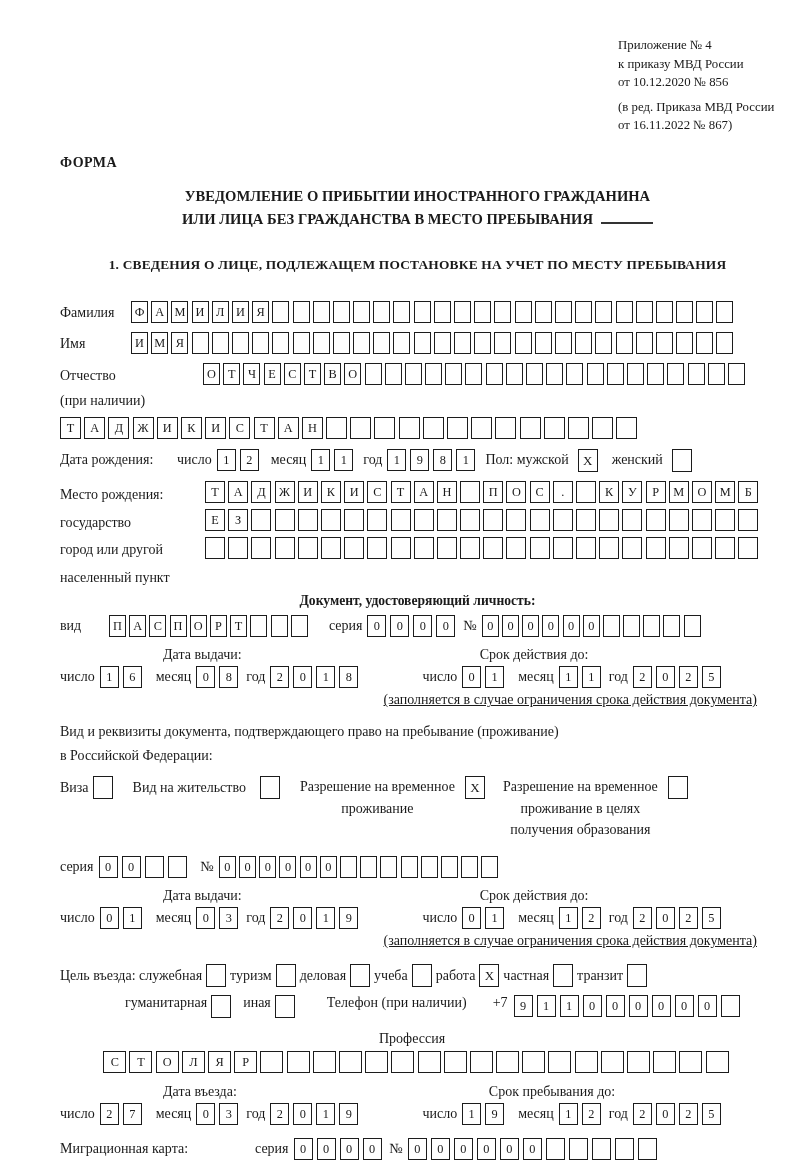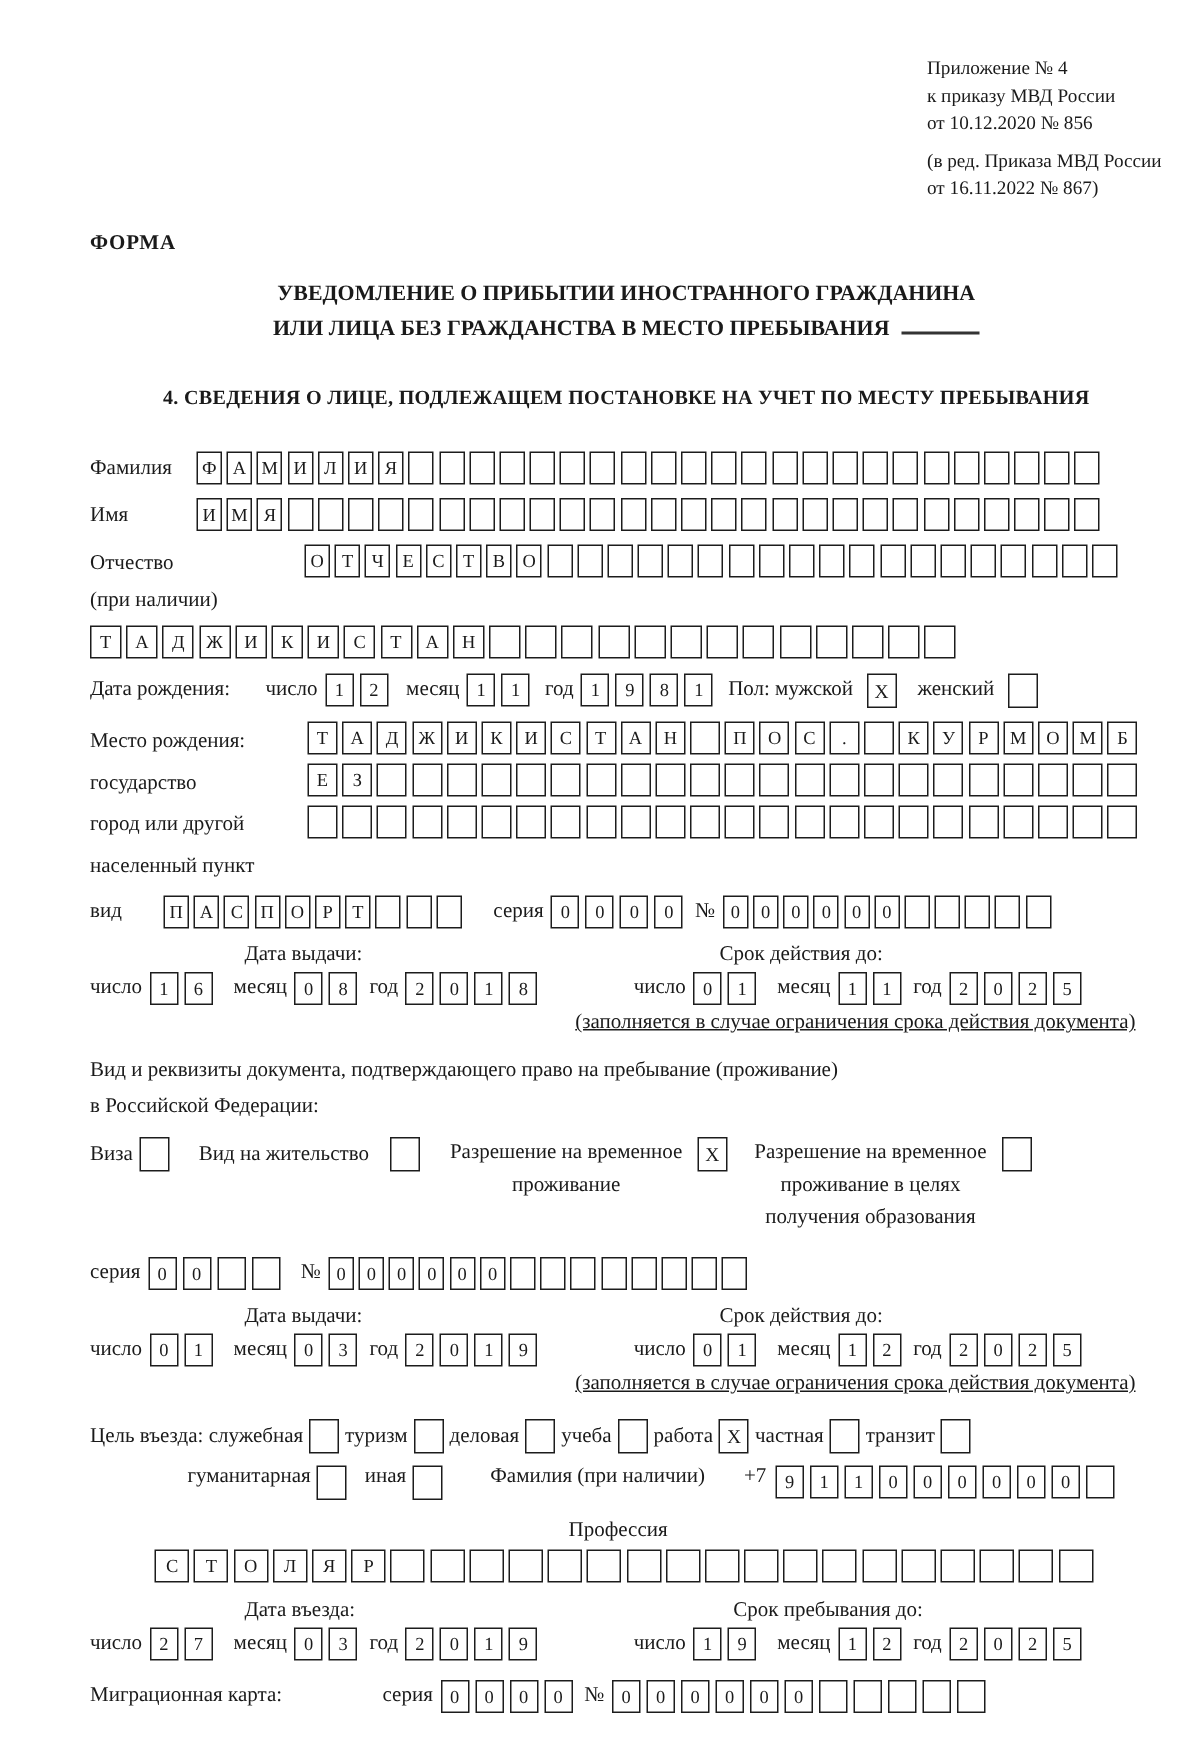--- a/index.html
+++ b/index.html
@@ -60,21 +60,21 @@
     <div class="gap">(в ред. Приказа МВД России</div>
     <div>от 16.11.2022 № 867)</div>
   </div>
   <div class="forma">ФОРМА</div>
 
   <div class="title">
     <div>УВЕДОМЛЕНИЕ О ПРИБЫТИИ ИНОСТРАННОГО ГРАЖДАНИНА</div>
     <div><span>ИЛИ ЛИЦА БЕЗ ГРАЖДАНСТВА В МЕСТО ПРЕБЫВАНИЯ</span><span class="uline"></span></div>
   </div>
 
-  <div class="sec-heading">4. СВЕДЕНИЯ О ЛИЦЕ, ПОДЛЕЖАЩЕМ ПОСТАНОВКЕ НА УЧЕТ ПО МЕСТУ ПРЕБЫВАНИЯ</div>
+  <div class="sec-heading">1. СВЕДЕНИЯ О ЛИЦЕ, ПОДЛЕЖАЩЕМ ПОСТАНОВКЕ НА УЧЕТ ПО МЕСТУ ПРЕБЫВАНИЯ</div>
 
   <div class="frow" style="margin-top:28px;">
     <span class="inlbl" style="width:66px;">Фамилия</span>
     <span class="cells">
         <span class="cell">Ф</span>
         <span class="cell">А</span>
         <span class="cell">М</span>
         <span class="cell">И</span>
         <span class="cell">Л</span>
         <span class="cell">И</span>
@@ -313,20 +313,21 @@
           <span class="cell"></span>
           <span class="cell"></span>
           <span class="cell"></span>
           <span class="cell"></span>
           <span class="cell"></span>
           <span class="cell"></span>
         </span>
     </span>
   </div>
 
+  <div class="center-bold" style="margin-top:2px;">Документ, удостоверяющий личность:</div>
 
   <div class="frow" style="margin-top:5px;align-items:center;">
     <span class="inlbl" style="width:44px;">вид</span>
     <span class="cells">
         <span class="cell">П</span>
         <span class="cell">А</span>
         <span class="cell">С</span>
         <span class="cell">П</span>
         <span class="cell">О</span>
         <span class="cell">Р</span>
@@ -514,21 +515,21 @@
     <span>частная</span>
     <span class="checkbox"></span>
     <span>транзит</span>
     <span class="checkbox"></span>
   </div>
   <div class="purpose-row2">
     <span>гуманитарная</span>
     <span class="checkbox"></span>
     <span style="margin-left:8px;">иная</span>
     <span class="checkbox"></span>
-    <span style="margin-left:28px;">Фамилия (при наличии)</span>
+    <span style="margin-left:28px;">Телефон (при наличии)</span>
     <span style="margin-left:26px;margin-right:6px;">+7</span>
     <span class="cells wide">
         <span class="cell">9</span>
         <span class="cell">1</span>
         <span class="cell">1</span>
         <span class="cell">0</span>
         <span class="cell">0</span>
         <span class="cell">0</span>
         <span class="cell">0</span>
         <span class="cell">0</span>

